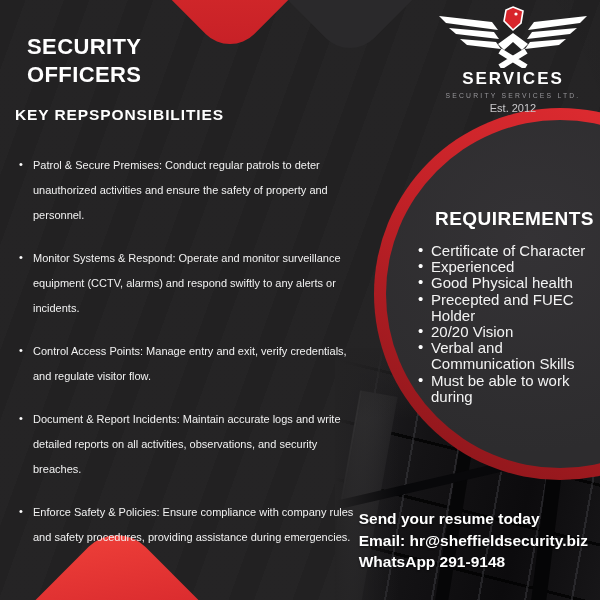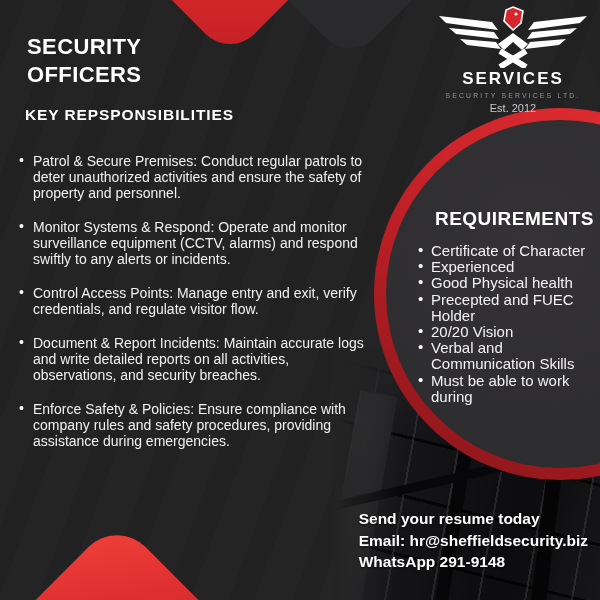--- a/index.html
+++ b/index.html
@@ -53,26 +53,26 @@
     position:absolute; left:374px; top:108px; width:372px; height:372px; border-radius:50%;
     background:linear-gradient(205deg,#e02c31 8%,#c22127 45%,#8c161b 95%); z-index:2;
   }
   .req-circle::after {
     content:""; position:absolute; inset:12px; border-radius:50%;
     background:radial-gradient(circle at 42% 34%, #343235 0%, #2d2c2e 70%);
   }
   
   .title { position:absolute; left:15px; top:33px; z-index:3;
     font-size:22px; line-height:28px; font-weight:bold; letter-spacing:.4px;margin-left:12px; }
-  .key-heading { position:absolute; left:25px; top:106px; z-index:3;
+  .key-heading { position:absolute; left:15px; top:106px; z-index:3;
     font-size:15.5px; font-weight:bold; letter-spacing:.9px; }
   .resp-list { position:absolute; left:19px; top:153px; width:348px; z-index:3;
     list-style:none; display:flex; flex-direction:column; gap:18px; }
   .resp-list li { position:relative; padding-left:14px;
-    font-size:14px; line-height:16px; color:#f1f1f1; }
+    font-size:11px; line-height:25px; color:#f1f1f1; }
   .resp-list li::before { content:"\2022"; position:absolute; left:0; top:-1px; color:#fff; }
   
   .logo { position:absolute; left:425px; top:6px; width:176px; text-align:center; z-index:3; }
   .logo svg { display:block; margin:0 auto; }
   .brand  { font-size:17px; font-weight:bold; letter-spacing:2px; margin-top:1px; }
   .tagline{ font-size:6.8px; letter-spacing:2.2px; color:#97969a; margin-top:3px; }
   .est    { font-size:11px; color:#c9c8cb; margin-top:3px; }
   
   .requirements { position:absolute; left:418px; top:208px; width:176px; z-index:3; }
   .requirements h2 { font-size:19px; font-weight:bold; letter-spacing:.5px; margin-bottom:13px;text-align:right; }

